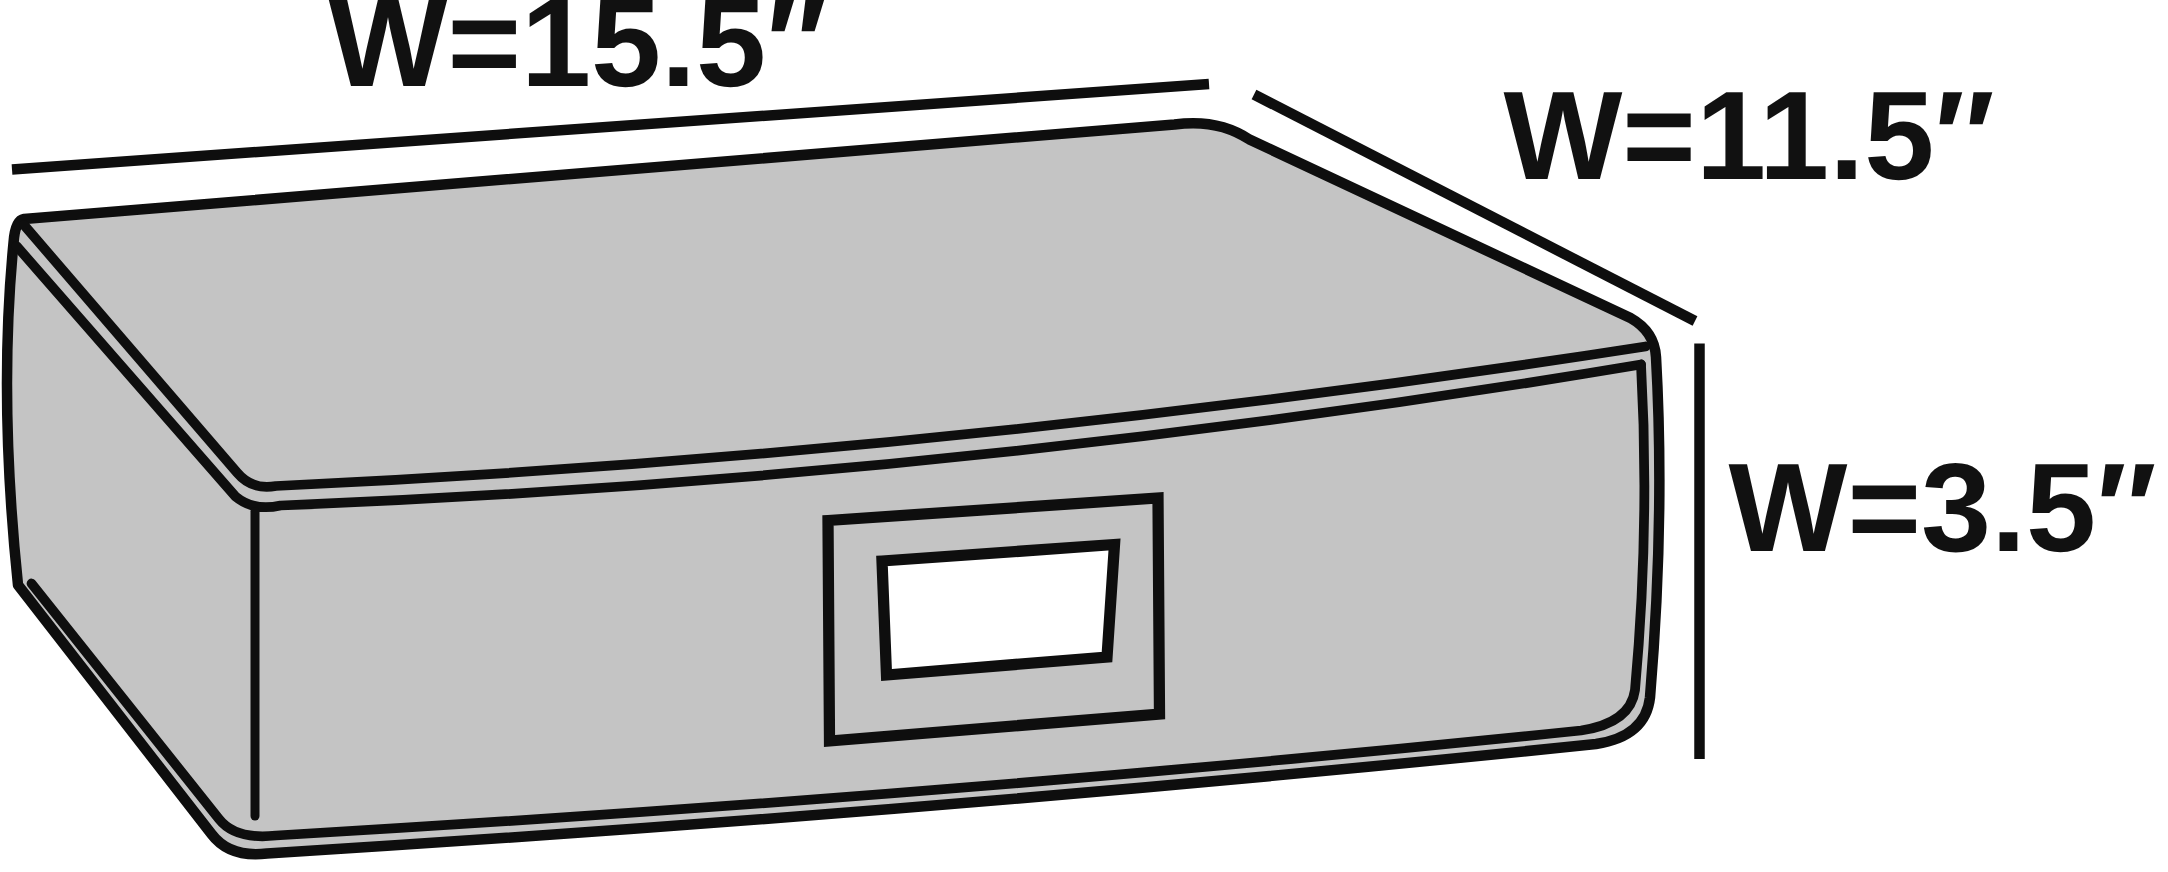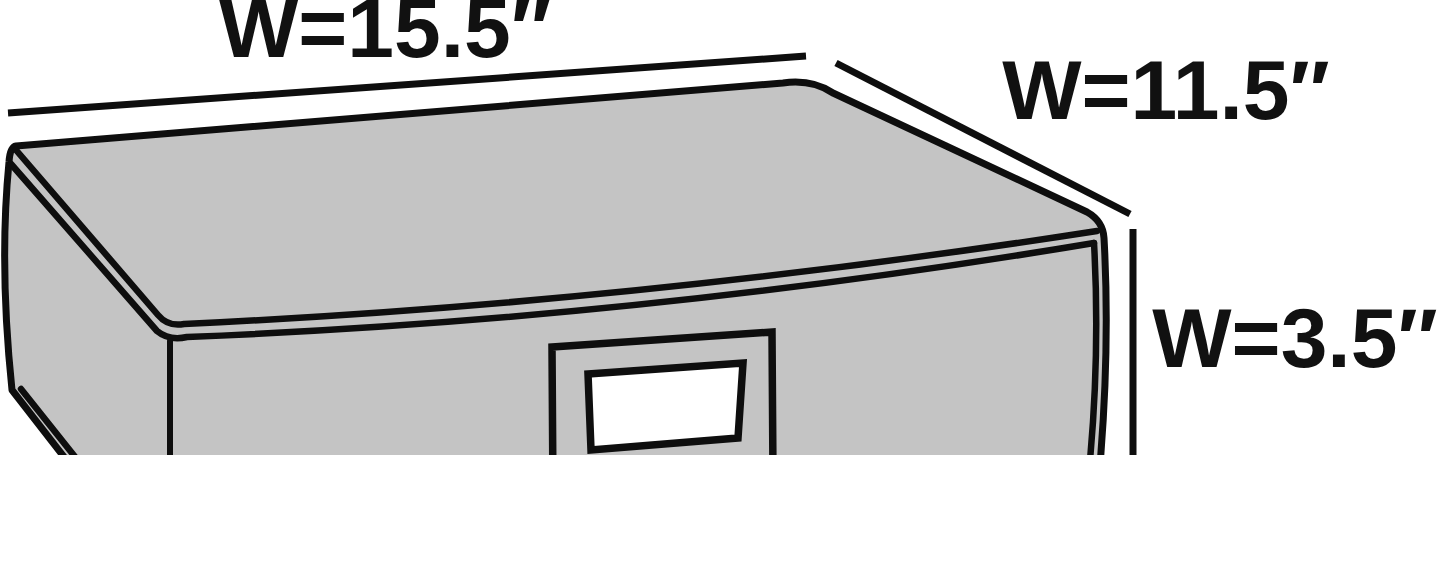--- a/index.html
+++ b/index.html
@@ -4,21 +4,21 @@
 <style>
   html, body {
     margin: 0;
     padding: 0;
     background: #ffffff;
     font-family: "Liberation Sans", "DejaVu Sans", sans-serif;
   }
   .stage {
     position: relative;
     width: 1445px;
-    height: 455px;
+    height: 581px;
     background: var(--background, #ffffff);
     overflow: hidden;
     border-radius: 16px;
   }
   svg { display: block; }
 
   .box-fill {
     fill: var(--box-fill, #c4c4c4);
     stroke: var(--line, #0e0e0e);
     stroke-width: 7;

